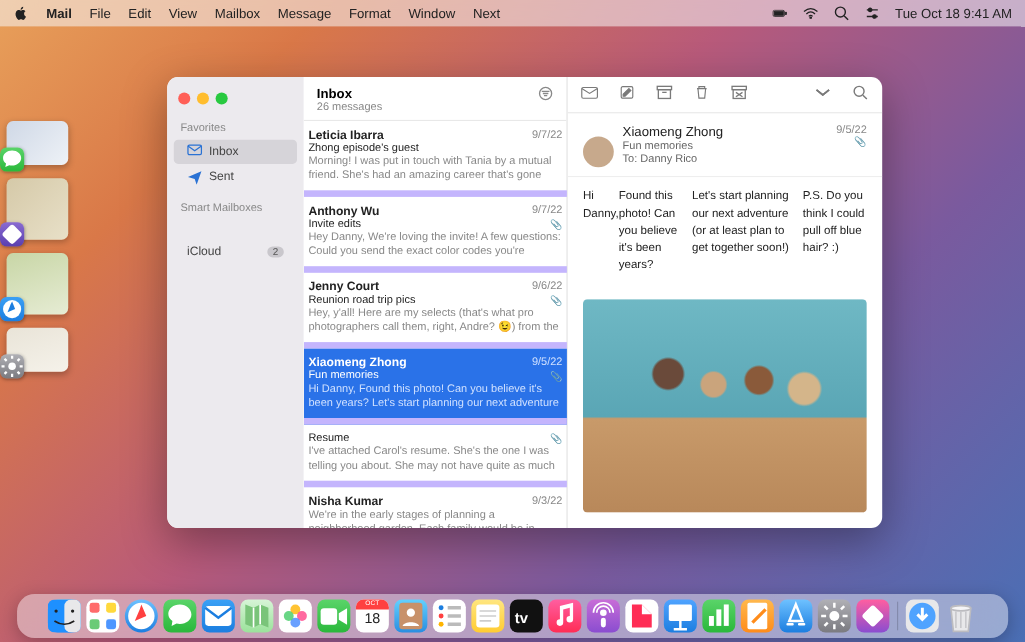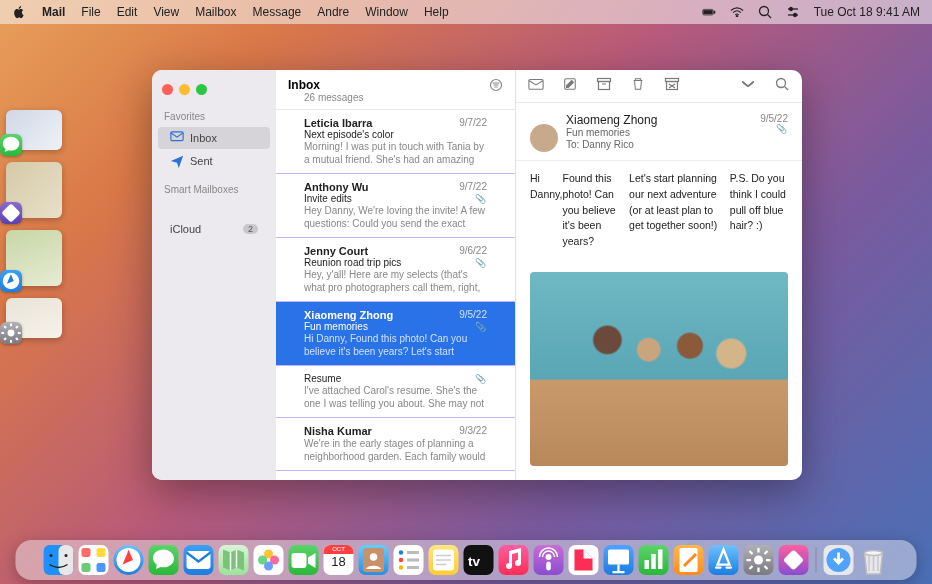--- a/index.html
+++ b/index.html
@@ -50,24 +50,24 @@
 .tl-close { background: #ff5f57; } .tl-min { background: #ffbd2e; } .tl-max { background: #28c940; }
 .side-head { padding: 4px 12px; color: #888; font-size: 10px; }
 .side-item { display: flex; align-items: center; gap: 6px; padding: 4px 12px; border-radius: 4px; margin: 1px 6px; cursor: default; }
 .side-item.sel { background: #d6d4d9; }
 .side-item .ic { width: 14px; height: 14px; color: #2a72d4; }
 .side-item .badge { margin-left: auto; background: #c9c7cc; color: #555; border-radius: 8px; font-size: 9px; padding: 0 5px; }
 
 .list { border-right: 1px solid #e2e2e2; display: flex; flex-direction: column; overflow: hidden; }
 .list-head { padding: 8px 12px 6px; border-bottom: 1px solid #e8e8e8; display: flex; align-items: flex-start; }
 .list-head .t1 { font-size: 12px; font-weight: 600; }
-.list-head .t2 { font-size: 10px; color: #888; margin-left: 16px; }
+.list-head .t2 { font-size: 10px; color: #888; }
 .list-head .filter { margin-left: auto; color: #888; }
 .msgs { flex: 1; overflow-y: auto; }
-.msg { padding: 7px 28px 8px; border-bottom: 1px solid #c4b5fd; font-size: 10px; color: #888; cursor: default; }
+.msg { padding: 7px 4px 8px; border-bottom: 6px solid #c4b5fd; font-size: 10px; color: #888; cursor: default; }
 .msg .row1 { display: flex; }
 .msg .from { color: #222; font-weight: 600; font-size: 11px; }
 .msg .date { margin-left: auto; color: #888; font-size: 10px; }
 .msg .subj { color: #222; margin-top: 1px; }
 .msg .prev { margin-top: 1px; line-height: 1.25; max-height: 24px; overflow: hidden; }
 .msg .clip { float: right; margin-top: 1px; color: #aaa; font-size: 9px; }
 .msg.sel { background: #2a72e8; color: #cfe0ff; }
 .msg.sel .from, .msg.sel .subj { color: #fff; }
 .msg.sel .date, .msg.sel .clip { color: #cfe0ff; }
 
@@ -114,23 +114,23 @@
       <svg viewBox="0 0 16 16" fill="#222">
           <path d="M11.3 8.5c0-1.7 1.4-2.5 1.4-2.5-0.8-1.1-2-1.3-2.4-1.3-1 0-1.6.6-2.3.6s-1.3-.6-2.2-.6c-1.1 0-2.2.7-2.8 1.8-1.2 2.1-.3 5.1.8 6.8.6.8 1.2 1.7 2.1 1.7.9 0 1.2-.6 2.2-.6s1.3.6 2.2.6c.9 0 1.5-.8 2.1-1.7.4-.6.7-1.2.9-1.9-1.1-.4-2-1.5-2-2.9zM9.7 3.4c.5-.6.8-1.4.7-2.2-.7 0-1.5.5-2 1.1-.4.5-.8 1.3-.7 2.1.8 0 1.5-.4 2-1z"></path>
         </svg>
     </span>
     <span class="bold">Mail</span>
     <span>File</span>
     <span>Edit</span>
     <span>View</span>
     <span>Mailbox</span>
     <span>Message</span>
-    <span>Andre</span>
+    <span>Format</span>
     <span>Window</span>
-    <span>Help</span>
+    <span>Next</span>
   </div>
   <div class="right">
     <span class="icon">
       <svg viewBox="0 0 20 12" fill="none" stroke="#222" stroke-width="1">
           <rect x="1" y="2" width="15" height="8" rx="2"></rect>
           <rect x="2.5" y="3.5" width="12" height="5" fill="#222"></rect>
           <rect x="17" y="4.5" width="1.5" height="3" fill="#222"></rect>
         </svg>
     </span>
     <span class="icon">
@@ -239,21 +239,21 @@
             <line x1="5.5" y1="9" x2="8.5" y2="9"></line>
           </svg>
       </span>
     </div>
     <div class="msgs" id="msgs">
         <div class="msg">
           <div class="row1">
             <span class="from">Leticia Ibarra</span>
             <span class="date">9/7/22</span>
           </div>
-          <div><span class="subj">Next episode's color</span></div>
+          <div><span class="subj">Zhong episode's guest</span></div>
           <div class="prev">Morning! I was put in touch with Tania by a mutual friend. She's had an amazing career that's gone down several pa…</div>
         </div>
         <div class="msg">
           <div class="row1">
             <span class="from">Anthony Wu</span>
             <span class="date">9/7/22</span>
           </div>
           <div><span class="subj">Invite edits</span><span class="clip">📎</span></div>
           <div class="prev">Hey Danny, We're loving the invite! A few questions: Could you send the exact color codes you're proposing? We'd like…</div>
         </div>

